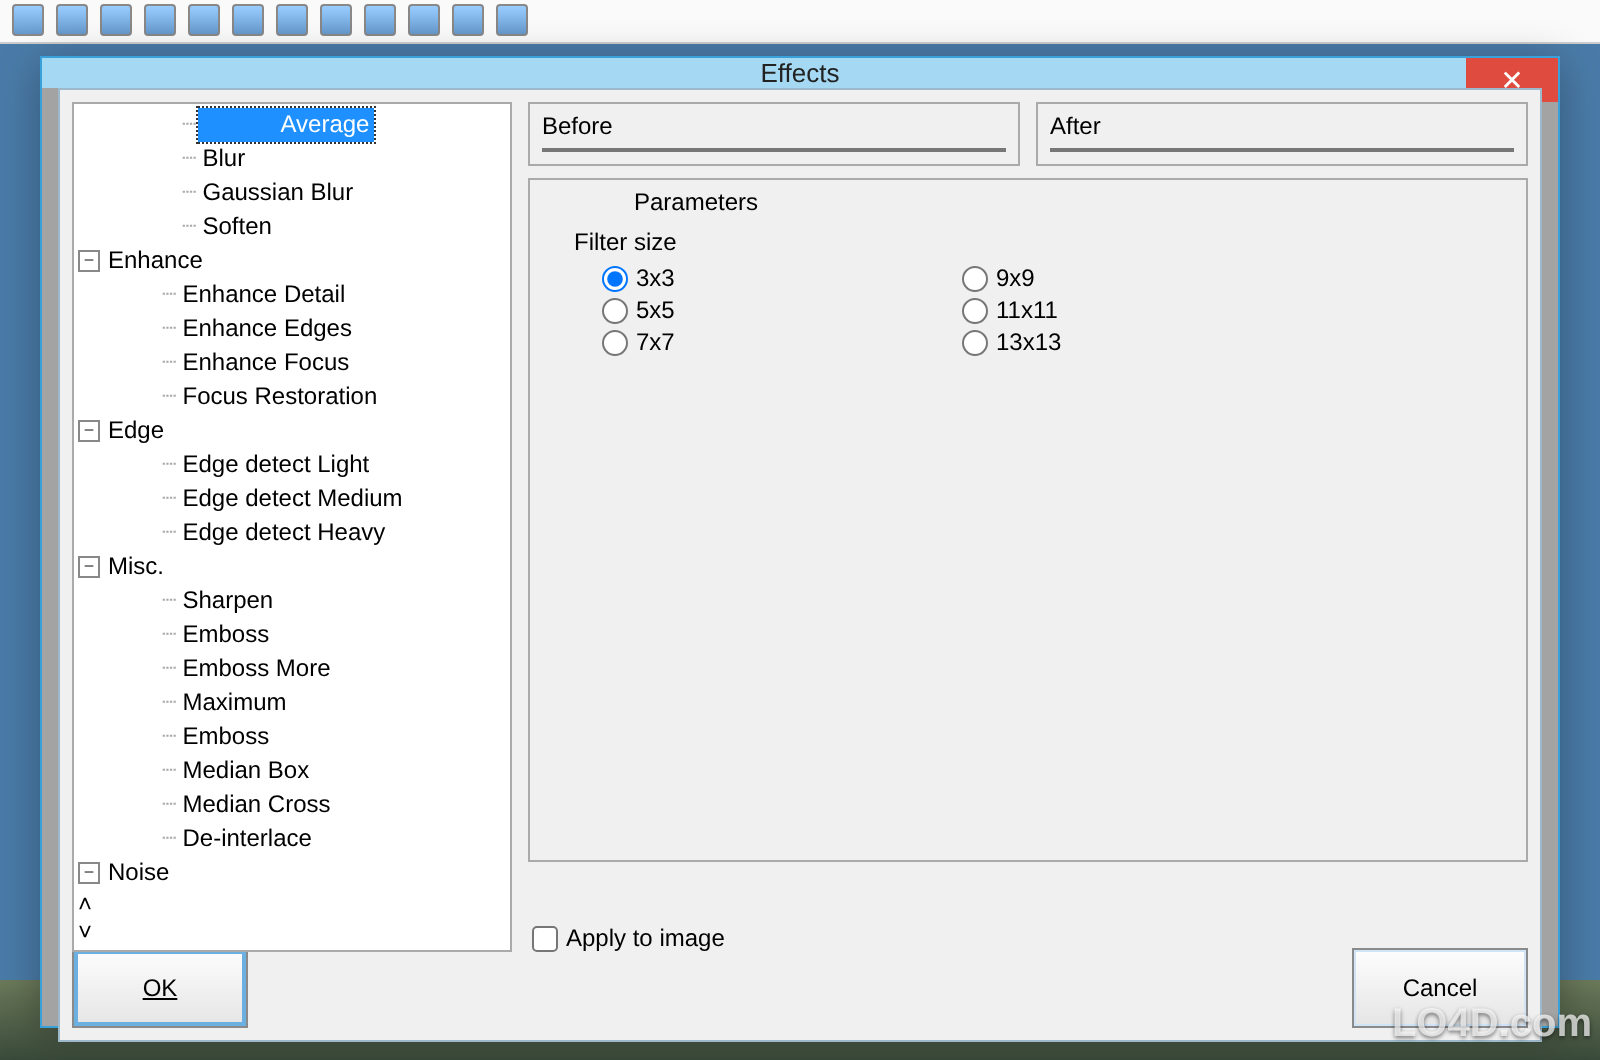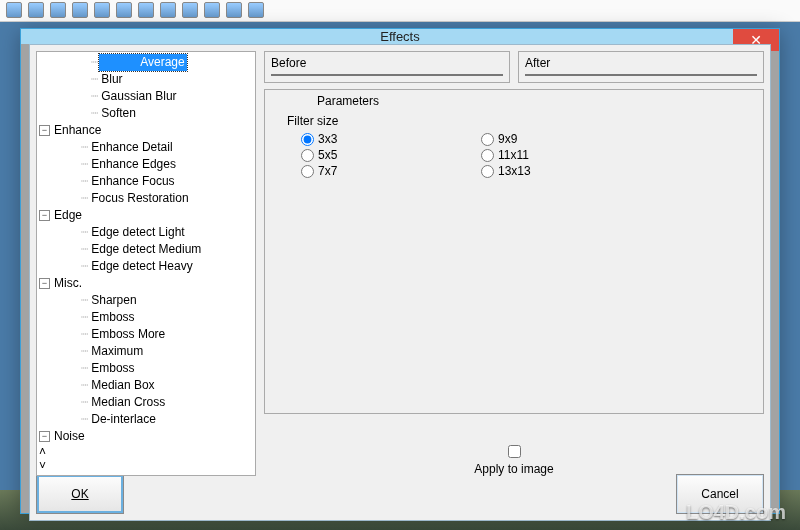--- a/index.html
+++ b/index.html
@@ -48,29 +48,29 @@
   .after .sky { filter:blur(0.6px);}
   .after .building { filter:blur(0.8px);}
 
   .params { border:1px solid #aaa; padding:4px 8px 8px 8px; flex:1;}
   .params .ptitle { font-size:12px;margin-left:44px;}
   .params .sub { margin:6px 0 4px 14px; }
   .radio-grid { display:grid; grid-template-columns: 140px 140px; gap:2px 40px; margin-left:28px; margin-top:4px;}
   .radio-row { display:flex; align-items:center; gap:4px;}
   .radio-row input { margin:0;}
 
-  .apply-row { margin-top:21px; display:flex; align-items:center; gap:4px; padding:4px 2px 0 2px;flex-direction:column;}
+  .apply-row { margin-top:21px; display:flex; align-items:center; gap:4px; padding:4px 2px 0 2px;}
   .apply-row input { margin:0;}
 
   .btn-row { height:38px; display:flex; justify-content:space-between; align-items:flex-end; padding-top:4px;}
   .btn { width:88px; height:40px; background:linear-gradient(#fdfdfd,#e5e5e5); border:1px solid #8a8a8a; font-size:12px; cursor:default; display:flex; align-items:center; justify-content:center; box-shadow:0 0 0 1px #d0e4f5 inset;}
   .btn.ok { box-shadow:0 0 0 2px #6bb0e0 inset;}
   .btn .ul { text-decoration:underline;}
 
-  .watermark { position:absolute; right:14px; bottom:6px; color:rgba(255,255,255,0.7); font-size:20px; font-weight:600; text-shadow:0 1px 2px rgba(0,0,0,0.5);}
+  .watermark { position:absolute; right:4px; bottom:6px; color:rgba(255,255,255,0.7); font-size:20px; font-weight:600; text-shadow:0 1px 2px rgba(0,0,0,0.5);}
 </style>
 </head>
 <body>
 
 <div class="bg-toolbar">
   <div class="ico"></div>
   <div class="ico"></div>
   <div class="ico"></div>
   <div class="ico"></div>
   <div class="ico"></div>

